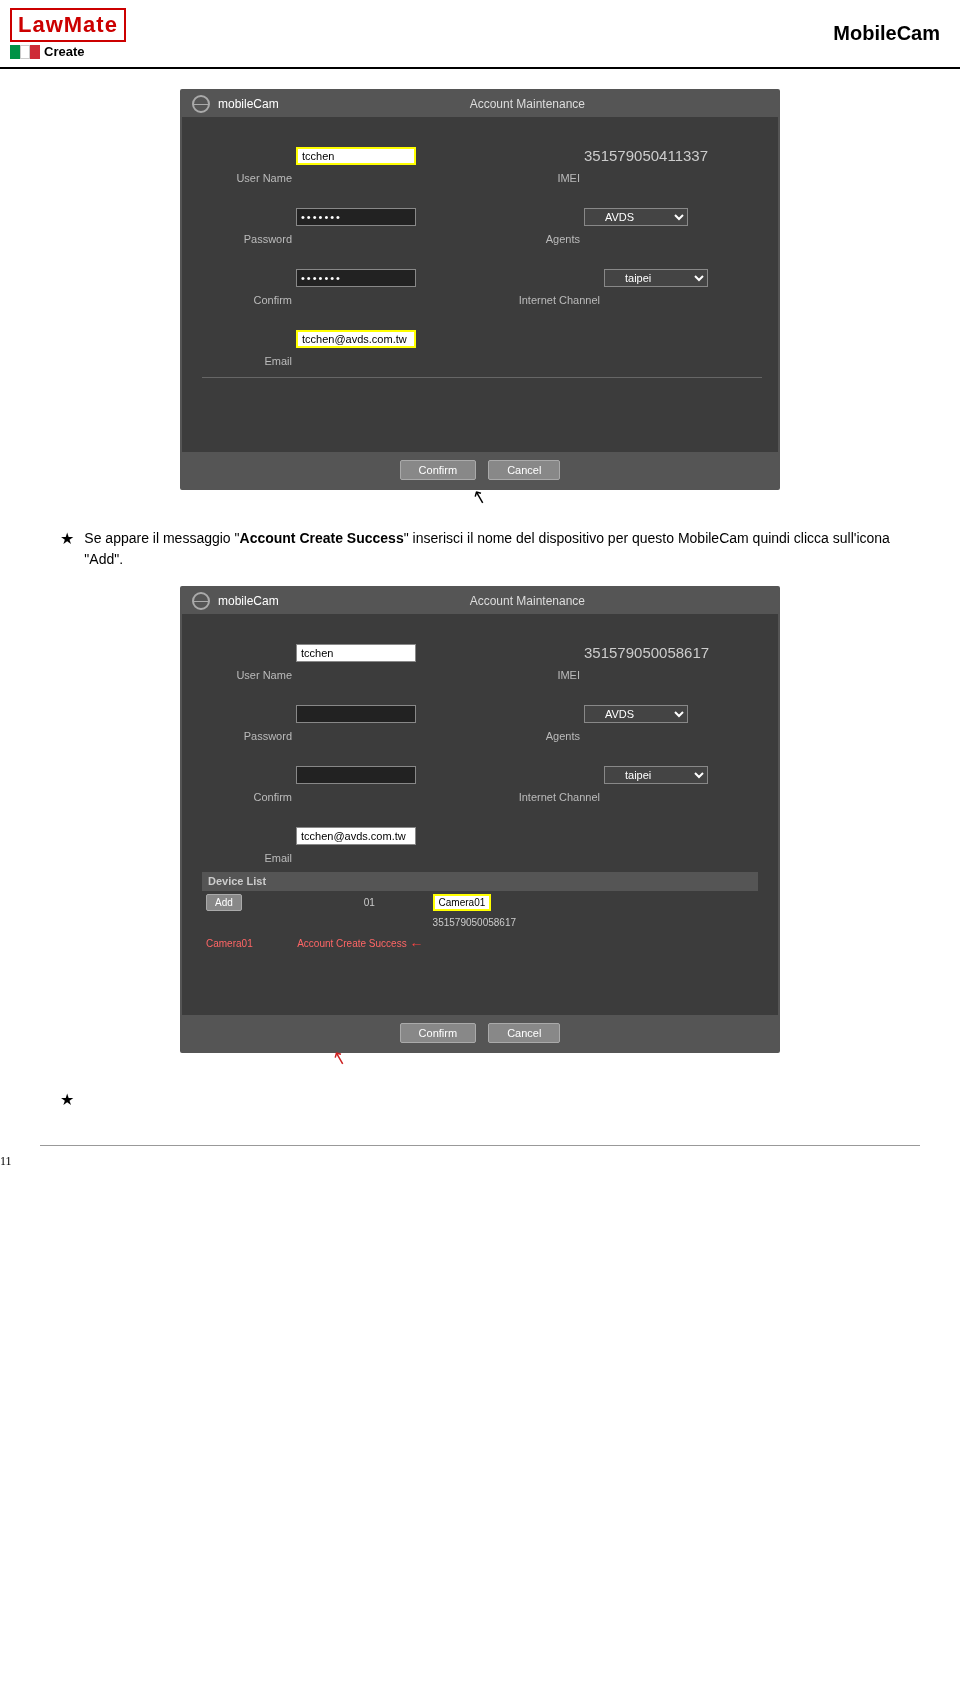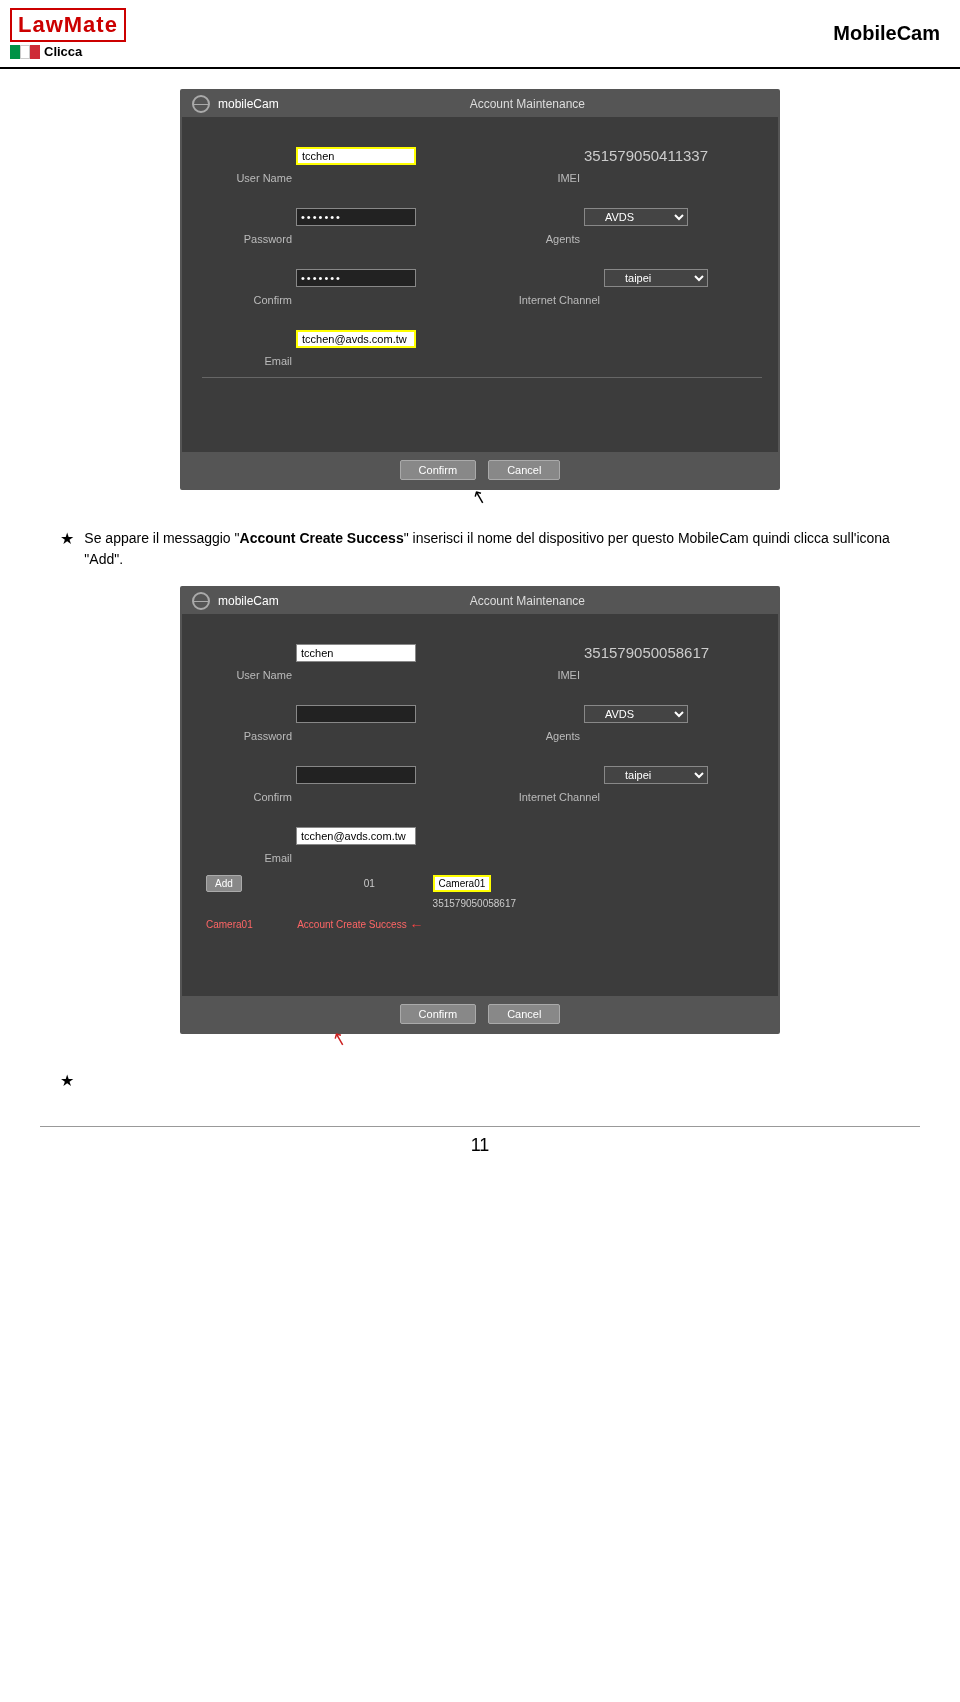--- a/index.html
+++ b/index.html
@@ -259,24 +259,25 @@
 
     
     .page-divider {
       border: none;
       border-top: 1px solid #999;
       margin: 0 40px;
     }
 
     
     .page-number {
-      text-align: center;
-      font-size: 18px;
+      text-align: left;
+      font-size: 12px;
       color: #000;
       padding: 8px 0 4px 0;
+      font-family: Liberation Serif, serif;
     }
 
     .screenshot-wrapper {
       display: flex;
       flex-direction: column;
       align-items: center;
     }
 
     .separator-line {
       width: 560px;
@@ -292,21 +293,21 @@
   <div class="logo-area">
     <div class="logo-lawmate">
       <span>Law</span><span>Mate</span>
     </div>
     <div class="logo-italia">
       <div class="flag-icon">
         <span class="green"></span>
           <span class="white"></span>
           <span class="red"></span>
       </div>
-      <span>Clicca</span>
+      <span>Create</span>
     </div>
   </div>
   <div class="header-title">MobileCam</div>
 </div>
 
 <div class="page-content">
 
   <div class="screenshot-wrapper">
     <div class="screenshot-box">
       <div class="dark-ui">
@@ -430,20 +431,23 @@
                 <select class="form-select">
                   <option>taipei</option>
                 </select>
               </div>
             </div>
           </div>
 
           <div class="device-list-section">
             <table class="device-table">
               <thead>
+                <tr>
+                  <th colspan="3" style="background:#555; text-align:left; font-size:11px; padding:3px 6px;">Device List</th>
+                </tr>
               </thead>
               <tbody>
                 <tr>
                   <td style="display:flex; align-items:flex-start; gap:6px;">
                     <button class="add-btn">Add</button>
                   </td>
                   <td>01</td>
                   <td>
                     <span class="device-name-highlight">Camera01</span>
                   </td>

